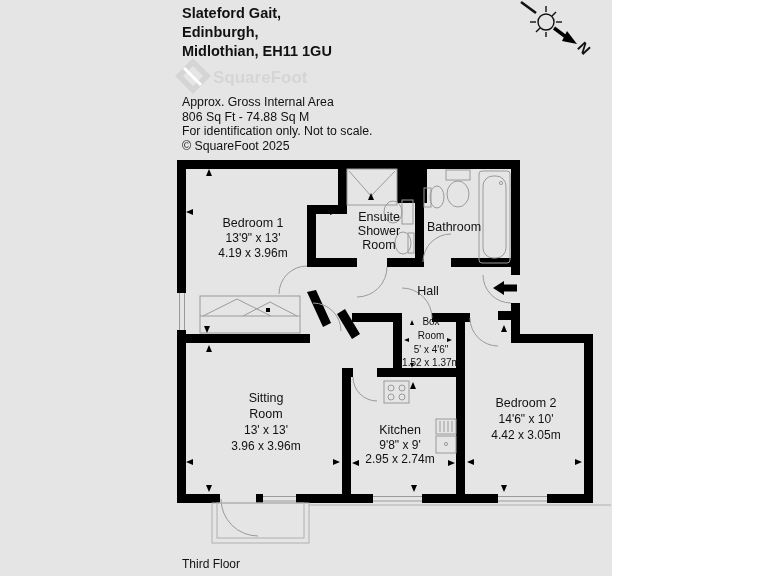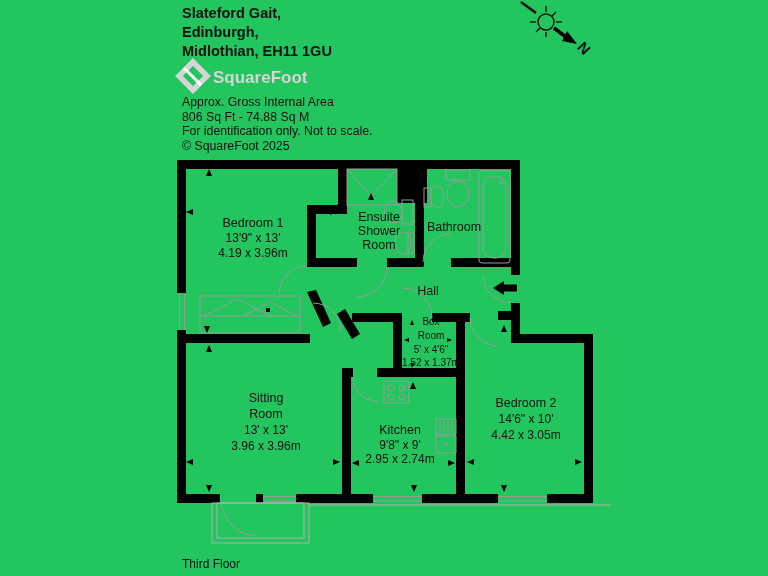--- a/index.html
+++ b/index.html
@@ -1,16 +1,16 @@
 <!DOCTYPE html>
 <html style="--wall: #000000; --fixture-line: #9a9a9a; --balcony-line: #b0b0b0; --logo: #d5d5d5; --text: #111111;"><head>
 <meta charset="utf-8">
 <style>
   html,body{margin:0;padding:0;background:#fff;}
-  .page{position:relative;width:768px;height:576px;background:#22c55e;overflow:hidden;}
+  .page{position:relative;width:612px;height:576px;background:#e5e5e5;overflow:hidden;}
   svg{display:block;}
   text{font-family:"Liberation Sans", sans-serif; fill:var(--text,#111);}
   .t-addr{font-size:14.5px;font-weight:bold;}
   .t-info{font-size:12.3px;}
   .t-room{font-size:12.5px;}
   .t-sub{font-size:12px;}
   .t-small{font-size:10px;}
   .t-floor{font-size:12px;}
   .t-logo{font-size:17px;font-weight:bold;fill:var(--logo,#d5d5d5);}
   .t-n{font-size:15px;font-weight:bold;}

